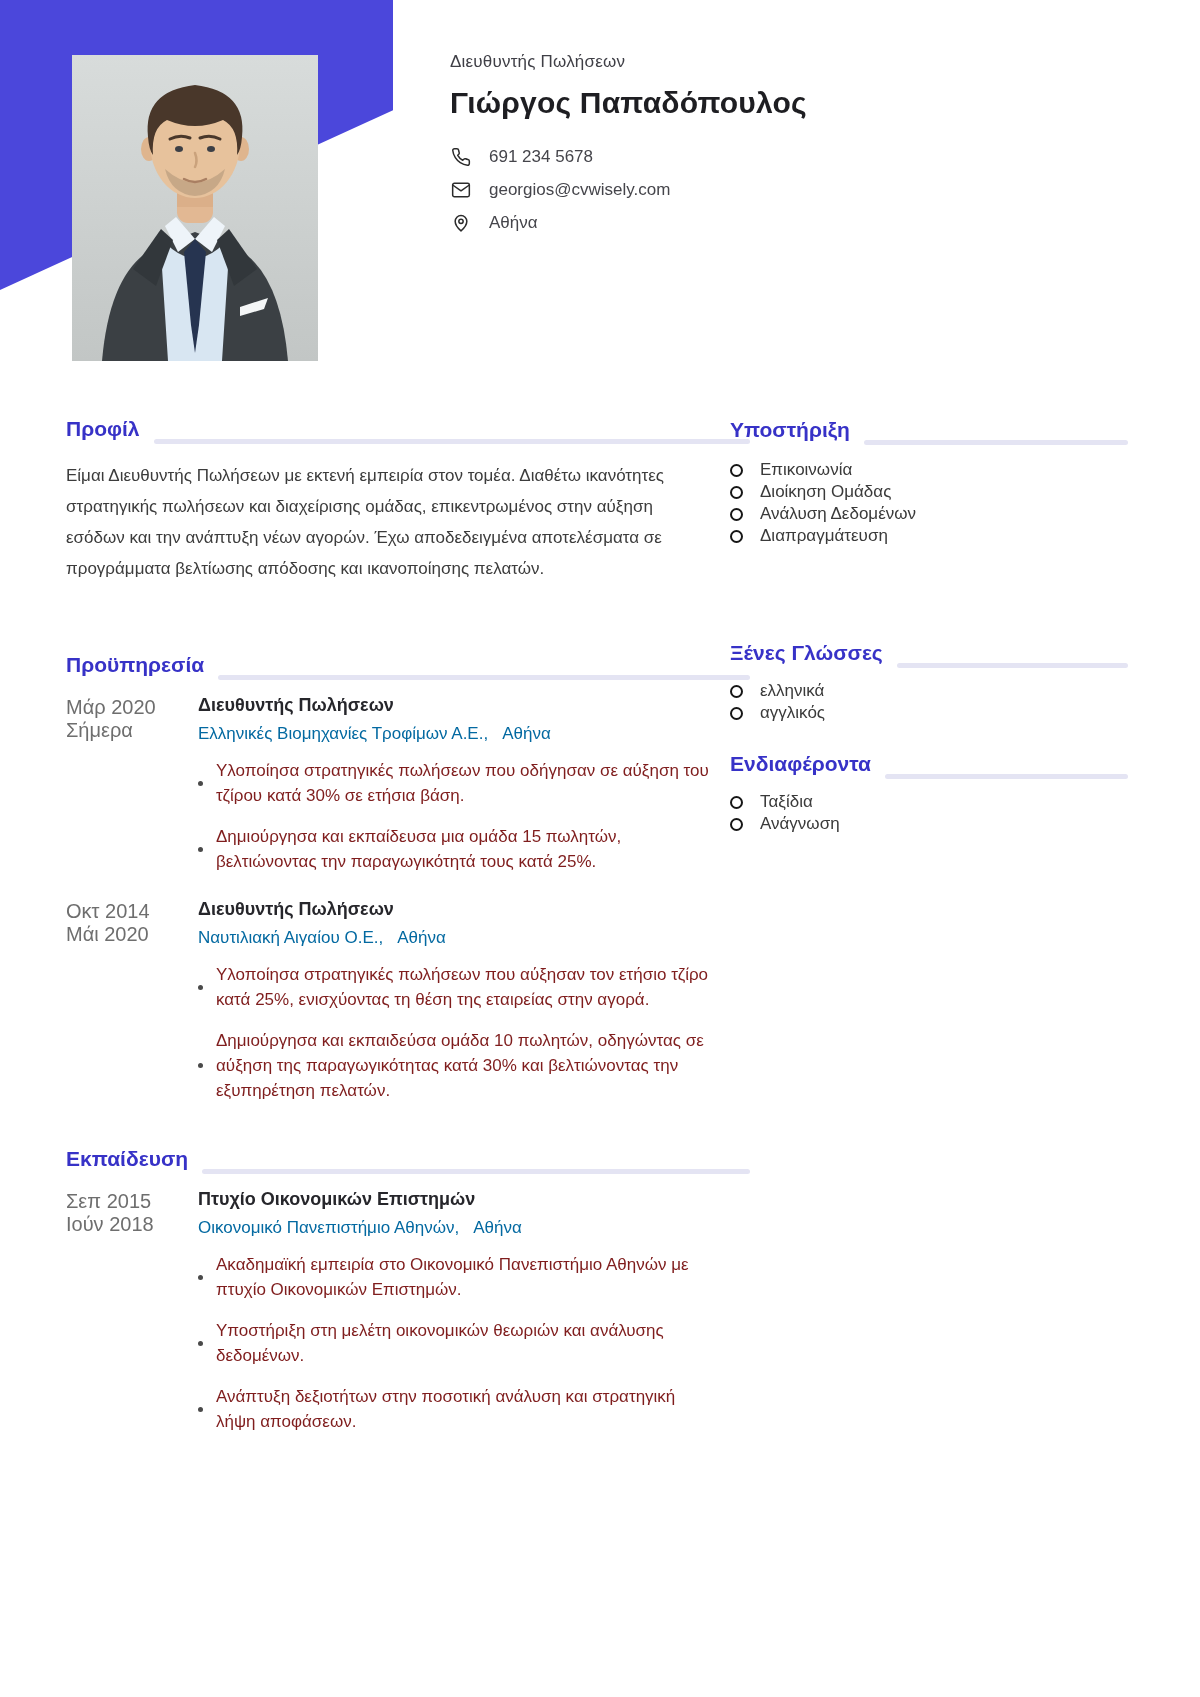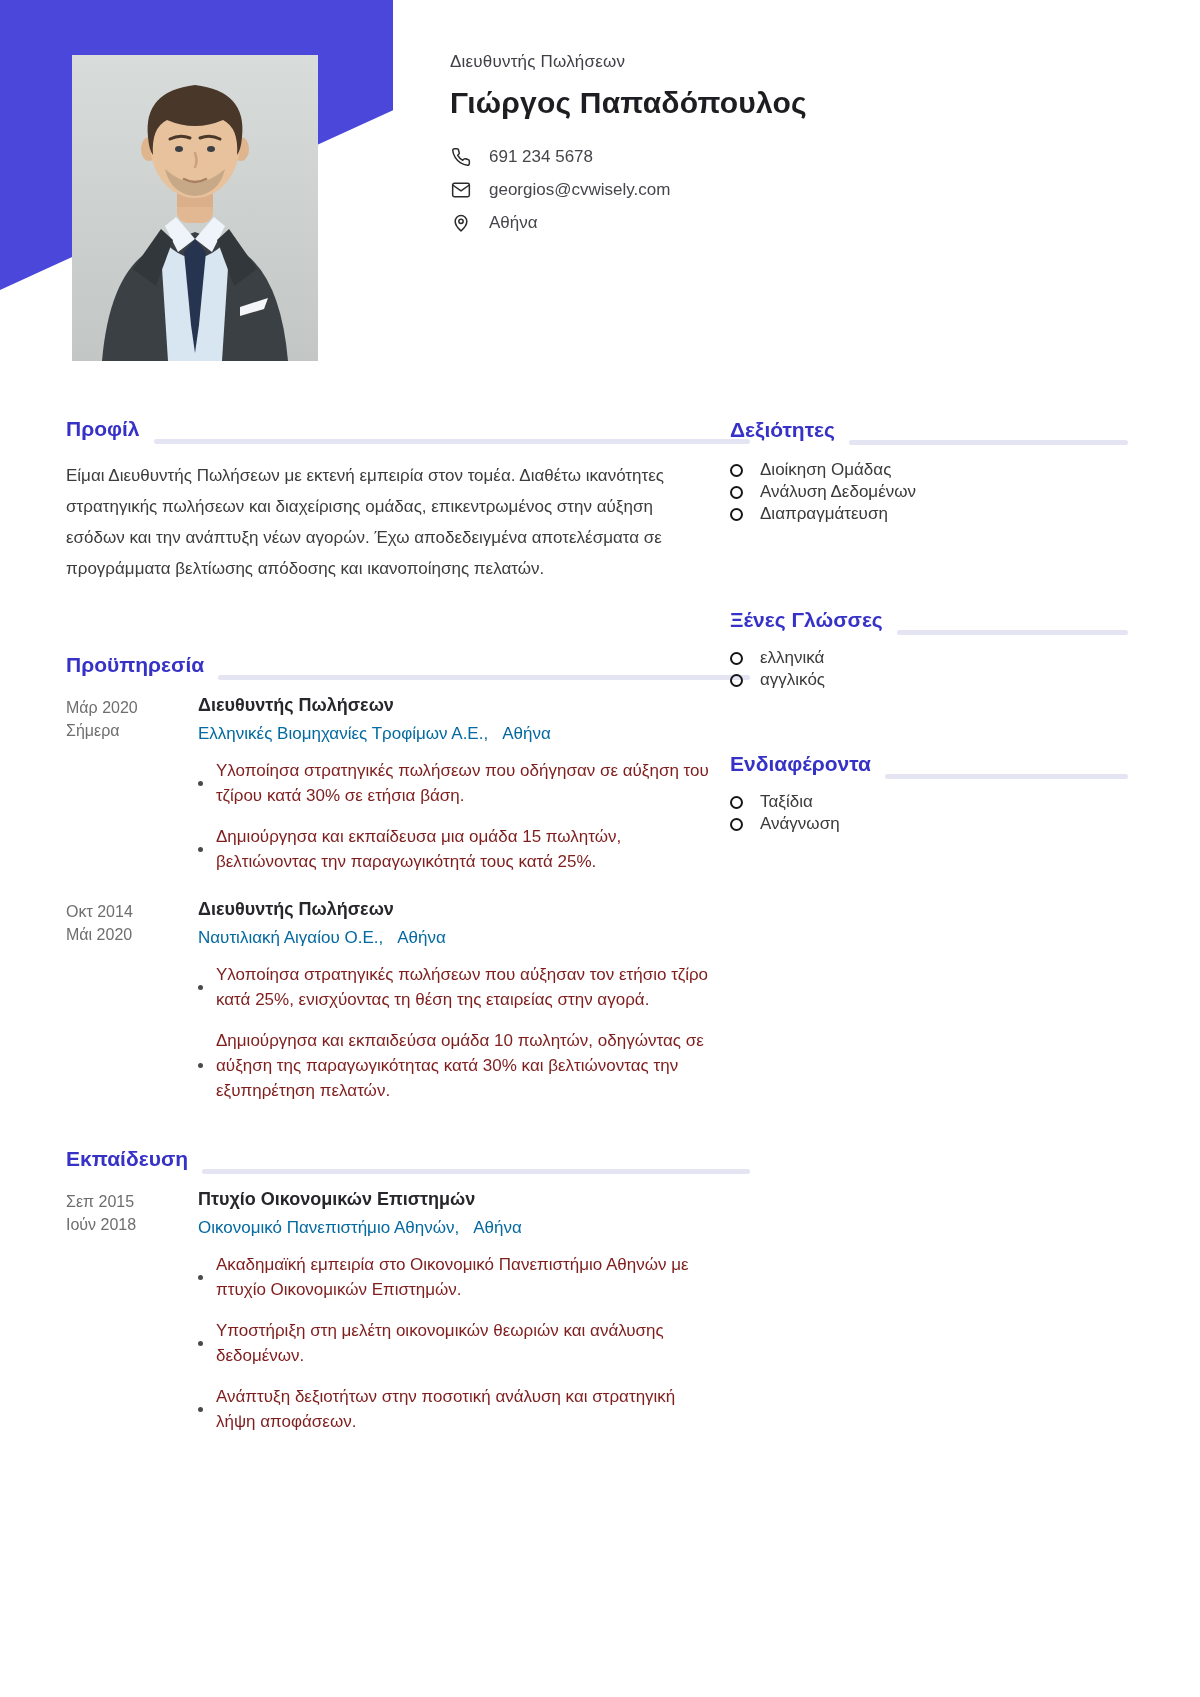--- a/index.html
+++ b/index.html
@@ -37,21 +37,21 @@
 
   .left-col-sec  { left:66px;  width:684px; }
   .right-col-sec { left:730px; width:398px; }
 
   
   .profile-text { margin-top:16px; width:628px; font-size:17px; line-height:31px; color:#3C3C3C; }
 
   
   .entries { margin-top:14px; }
   .entry { display:flex; margin-bottom:24px; }
-  .entry-dates { width:132px; flex:none; font-size:16px; line-height:23px; color:#6E6E6E; padding-top:2px; }
+  .entry-dates { width:132px; flex:none; font-size:20px; line-height:23px; color:#6E6E6E; padding-top:2px; }
   .entry-body { flex:1; }
   .entry-role { font-size:18px; font-weight:700; color:#26262B; line-height:22px; }
   .entry-org { margin-top:7px; font-size:17px; color:#0369a1; line-height:21px; }
   .entry-loc { margin-left:14px; }
   .entry-bullets { margin-top:14px; }
   .bullet { display:flex; align-items:center; margin-bottom:16px; }
   .bullet:last-child { margin-bottom:0; }
   .bullet-dot { width:5px; height:5px; border-radius:50%; background:#4A4A4A; flex:none; margin-right:13px; }
   .bullet-text { font-size:17px; line-height:25px; color:#7f1d1d; max-width:498px; }
 
@@ -228,40 +228,44 @@
               <span class="bullet-text">Ανάπτυξη δεξιοτήτων στην ποσοτική ανάλυση και στρατηγική λήψη αποφάσεων.</span>
             </div>
           </div>
         </div>
       </div>
     </div>
   </div>
 
   <div class="sec right-col-sec" style="top:415px;">
     <div class="sec-head">
-      <span class="sec-title">Δεξιότητες</span>
+      <span class="sec-title">Υποστήριξη</span>
       <span class="sec-line"></span>
     </div>
     <div class="ring-list">
       <div class="ring-item">
         <span class="ring"></span>
+        <span class="ring-label">Επικοινωνία</span>
+      </div>
+      <div class="ring-item">
+        <span class="ring"></span>
         <span class="ring-label">Διοίκηση Ομάδας</span>
       </div>
       <div class="ring-item">
         <span class="ring"></span>
         <span class="ring-label">Ανάλυση Δεδομένων</span>
       </div>
       <div class="ring-item">
         <span class="ring"></span>
         <span class="ring-label">Διαπραγμάτευση</span>
       </div>
     </div>
   </div>
 
-  <div class="sec right-col-sec" style="top:605px;">
+  <div class="sec right-col-sec" style="top:638px;">
     <div class="sec-head">
       <span class="sec-title">Ξένες Γλώσσες</span>
       <span class="sec-line"></span>
     </div>
     <div class="ring-list" style="margin-top:12px;">
       <div class="ring-item">
         <span class="ring"></span>
         <span class="ring-label">ελληνικά</span>
       </div>
       <div class="ring-item">

